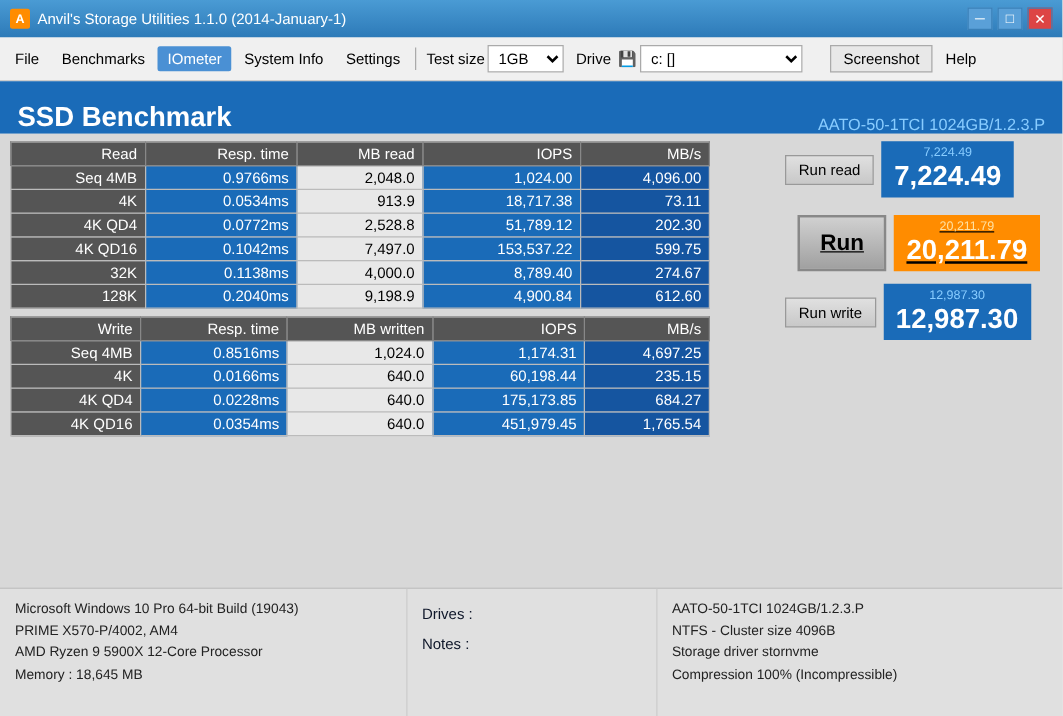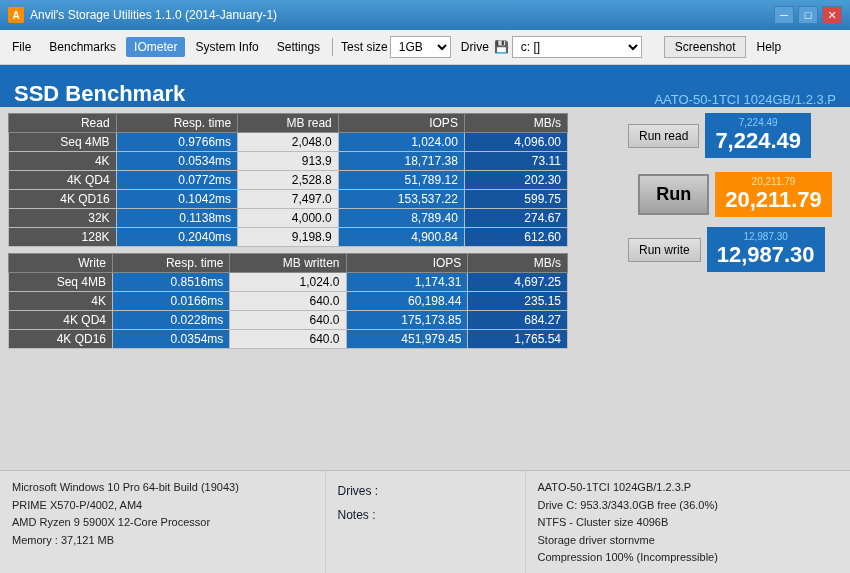--- a/index.html
+++ b/index.html
@@ -432,21 +432,21 @@
 
     <div class="run-read-area">
       <button class="btn-run-read">Run read</button>
       <div class="score-box-read">
         <div class="small">7,224.49</div>
         <div class="big">7,224.49</div>
       </div>
     </div>
 
     <div class="run-center">
-      <div style="display:flex; align-items:center; gap:6px;">
+      <div style="display:flex; gap:6px;text-decoration:underline;">
         <button class="btn-run">Run</button>
         <div class="score-box-total">
           <div class="small">20,211.79</div>
           <div class="big">20,211.79</div>
         </div>
       </div>
     </div>
 
     <div class="run-write-area" style="margin-top:4px;">
       <button class="btn-run-read">Run write</button>
@@ -458,29 +458,28 @@
 
   </div>
 </div>
 
 <div class="bottom-bar">
 
   <div class="sys-info">
     <div>Microsoft Windows 10 Pro 64-bit Build (19043)</div>
     <div>PRIME X570-P/4002, AM4</div>
     <div>AMD Ryzen 9 5900X 12-Core Processor</div>
-    <div>Memory : 37,121 MB</div>
+    <div>Memory : 18,645 MB</div>
   </div>
 
   <div class="drives-notes">
     <div>Drives :</div>
     <div>Notes :</div>
   </div>
 
   <div class="drive-details">
     <div>AATO-50-1TCI 1024GB/1.2.3.P</div>
-    <div>Drive C: 953.3/343.0GB free (36.0%)</div>
     <div>NTFS - Cluster size 4096B</div>
     <div>Storage driver  stornvme</div>
     <div>Compression 100% (Incompressible)</div>
   </div>
 
 </div>
 
 </body></html>

